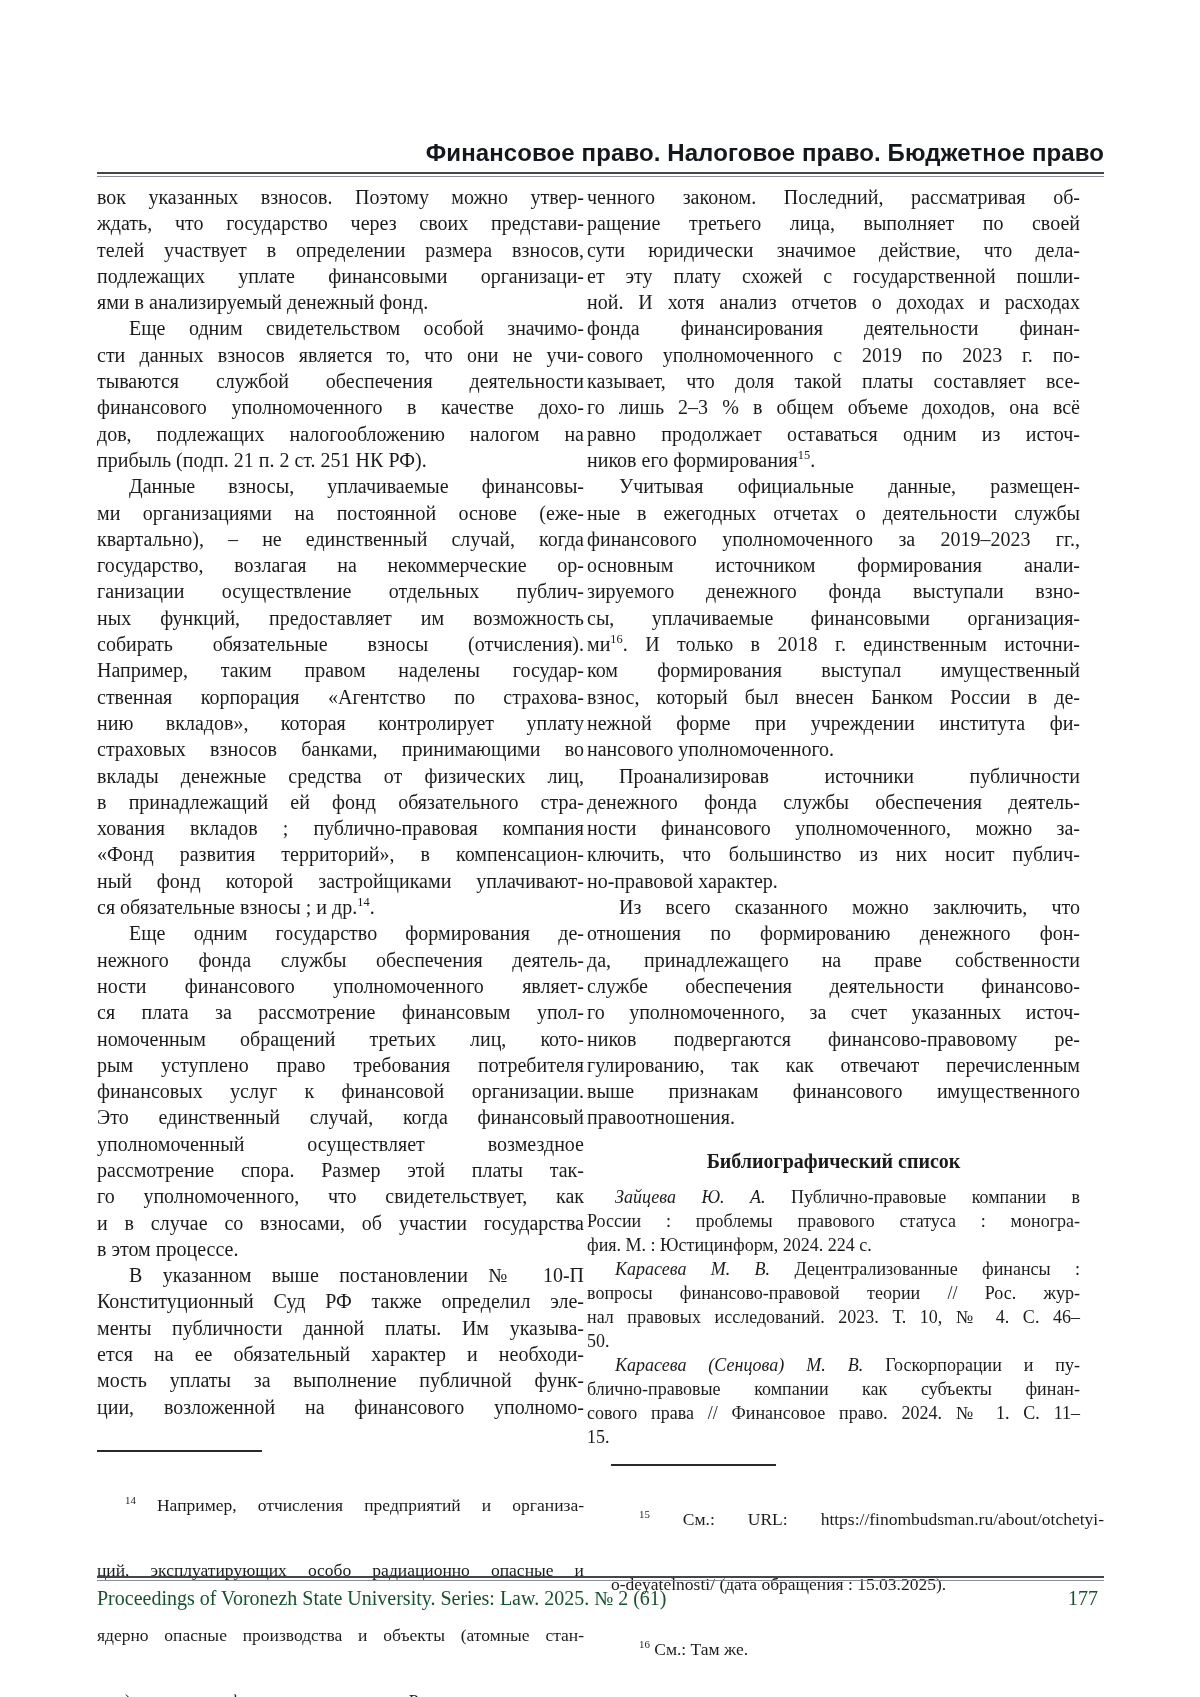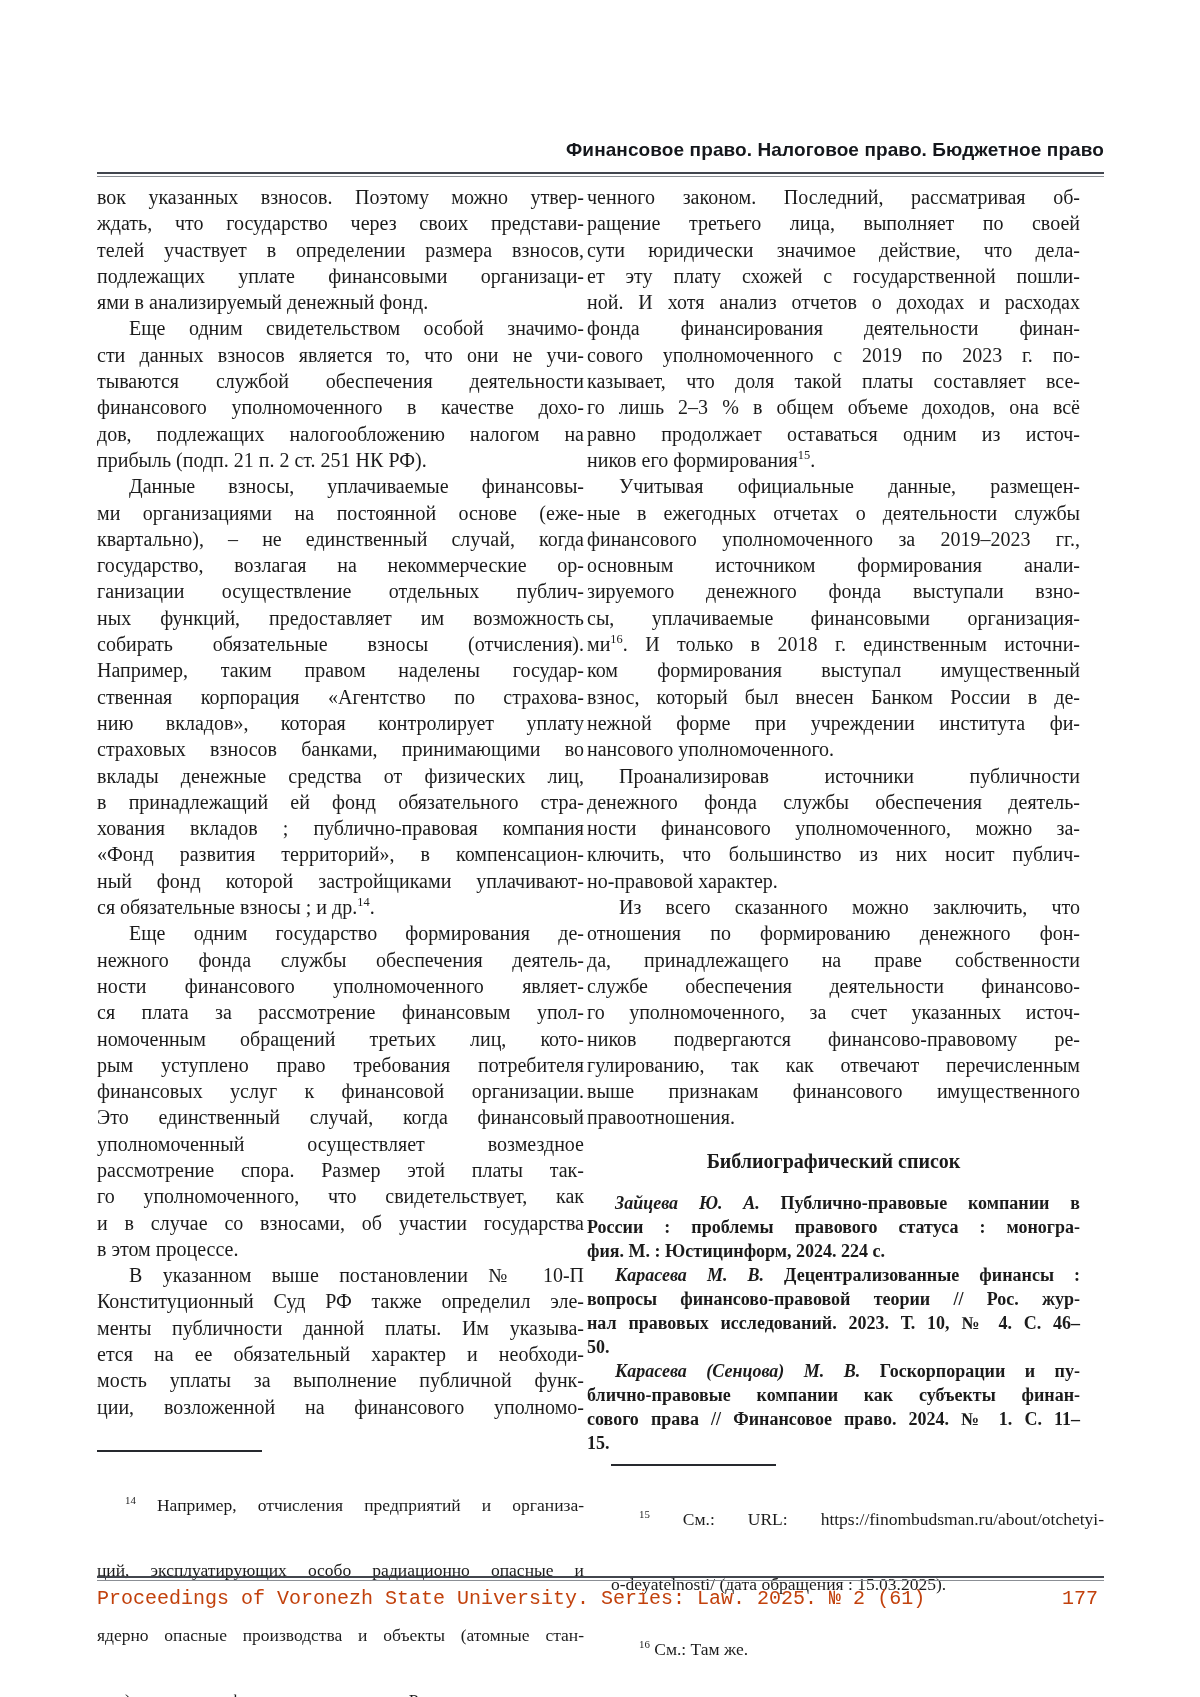--- a/index.html
+++ b/index.html
@@ -4,53 +4,53 @@
 <style>
   html,body { margin:0; padding:0; background:#e8e8e8; }
   .page {
     position:relative; width:1200px; height:1697px; background:#ffffff;
     font-family:"Liberation Serif","DejaVu Serif",serif; color:#1b1b1b;
     overflow:hidden; margin:0 auto;
   }
   .header-title {
     position:absolute; left:97px; width:1007px; top:139px;
     font-family:"Liberation Sans","DejaVu Sans",sans-serif;
-    font-weight:bold; font-size:19px; color:#14171c; text-align:right;
+    font-weight:bold; font-size:24px; color:#14171c; text-align:right;
     letter-spacing:0.1px;
   }
   .rule { position:absolute; left:97px; width:1007px; height:2px;
     border-top:2px solid #42464e; border-bottom:1px solid #8b8f95; }
   .header-rule { top:172px; }
   .footer-rule { top:1576px; }
   .col { position:absolute; top:184px; }
   .col-left  { left:97px;  width:487px; }
   .col-right { left:587px; width:493px; }
   .body .ln { font-size:20px; line-height:26.3px; }
   .ln { text-align:justify; text-align-last:justify; white-space:normal; }
   .ln.last { text-align-last:left; }
   .para.indent .ln:first-child { text-indent:32px; }
   sup { font-size:0.62em; line-height:0; vertical-align:super; }
   em { font-style:italic; }
   .bib-title {
     margin-top:17px; font-weight:bold; font-size:20px; line-height:26px;
     text-align:center;
   }
-  .bib { margin-top:17px;font-weight:bold; }
+  .bib { margin-top:11px; }
   .bib .ln { font-size:18px; line-height:24px; }
   .bib .para.indent .ln:first-child { text-indent:28px; }
   .fn { position:absolute; }
   .fn-left  { left:97px;  top:1450px; width:487px; }
   .fn-right { left:611px; top:1464px; width:493px; }
   .fn-rule { width:165px; height:0; border-top:2px solid #26292e; margin-bottom:9px; }
   .fn .ln { font-size:17.5px; line-height:24px;margin-top:41px; }
   .fn .para.indent .ln:first-child { text-indent:28px; }
   .footer-text {
     position:absolute; top:1587px;
-    font-family:Liberation Mono, monospace;
-    font-size:20px; color:#c2410c;
+    font-family:Liberation Serif, serif;
+    font-size:20px; color:#14532d;
   }
   .footer-left { left:97px; }
   .footer-right { left:91px; width:1007px; text-align:right; }
 </style>
 </head>
 <body>
 
 <div class="page">
 
   <div class="header-title">Финансовое право. Налоговое право. Бюджетное право</div>

